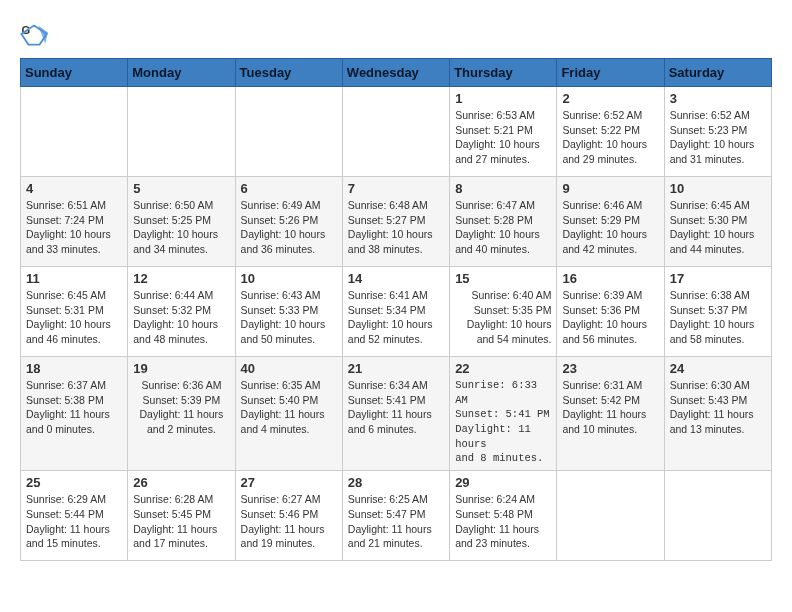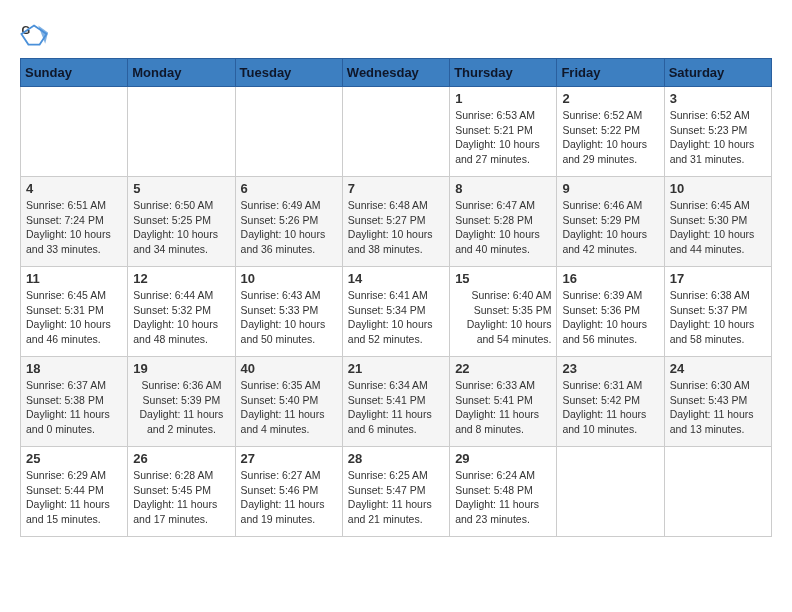--- a/index.html
+++ b/index.html
@@ -273,21 +273,21 @@
         </td>
         <td>
           <div class="day-num">21</div>
           <div class="day-info" style="white-space: pre-line;">Sunrise: 6:34 AM
 Sunset: 5:41 PM
 Daylight: 11 hours
 and 6 minutes.</div>
         </td>
         <td>
           <div class="day-num">22</div>
-          <div class="day-info" style="white-space: pre-line;">Sunrise: 6:33 AM
+          <div class="day-info" style="white-space: pre-line; font-family: Liberation Mono, monospace;">Sunrise: 6:33 AM
 Sunset: 5:41 PM
 Daylight: 11 hours
 and 8 minutes.</div>
         </td>
         <td>
           <div class="day-num">23</div>
           <div class="day-info" style="white-space: pre-line;">Sunrise: 6:31 AM
 Sunset: 5:42 PM
 Daylight: 11 hours
 and 10 minutes.</div>

